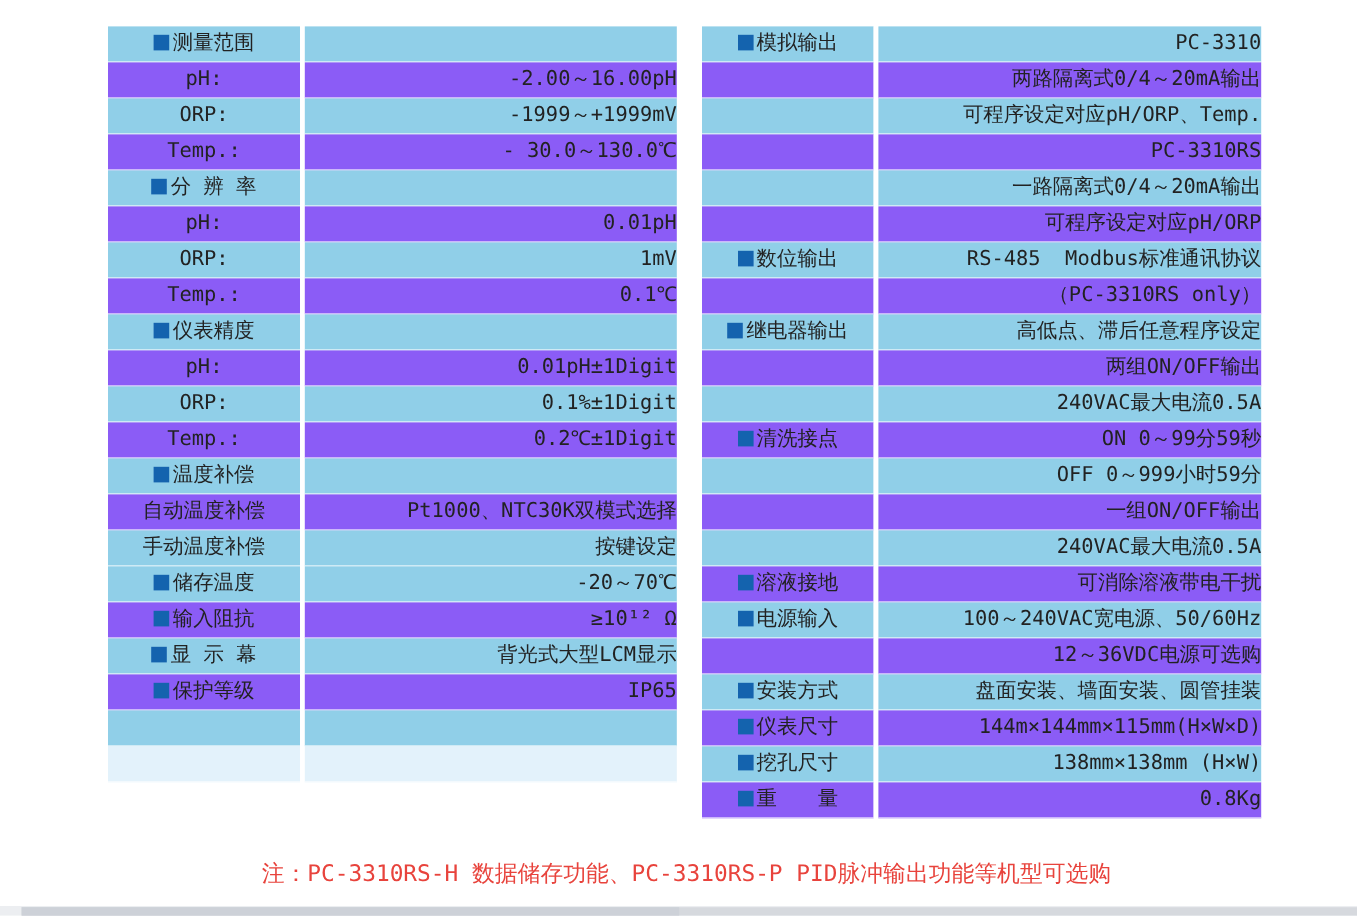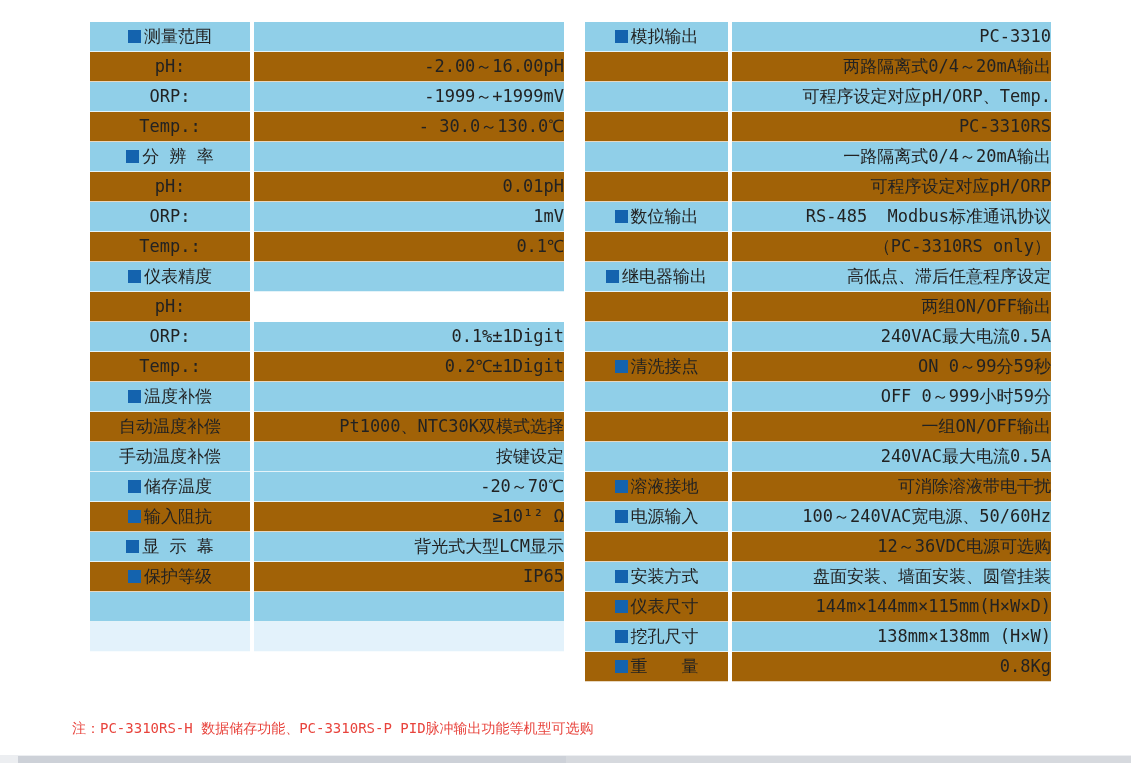--- a/index.html
+++ b/index.html
@@ -16,29 +16,29 @@
     box-sizing:border-box;height:30px;line-height:29px;
     border-bottom:1px solid rgba(255,255,255,0.75);
     font-size:17px;white-space:pre;overflow:hidden;
   }
   .label-cell{text-align:center;flex:0 0 auto;}
   .left .label-cell{width:160px;}
   .right .label-cell{width:143px;}
   .col-divider{flex:0 0 4px;background:#ffffff;height:30px;}
   .value-cell{flex:1 1 auto;padding-left:16px;text-align:right;}
   .shade-dark .cell{background:#90CFE8;}
-  .shade-light .cell{background:#a16207;}
+  .shade-light .cell{background:#8b5cf6;}
   .shade-pale .cell{background:#E3F2FB;}
   .bullet{
     display:inline-block;width:13px;height:13px;background:#1463AE;
     margin-right:3px;vertical-align:-1px;
   }
   .note{
     position:absolute;left:72px;top:716px;width:1000px;
-    color:#E8433C;font-size:14px;line-height:24px;white-space:pre;
+    color:#E8433C;font-size:19px;line-height:24px;white-space:pre;text-align:center;
   }
   .scrollbar-track{
     position:absolute;left:0;bottom:0;width:1131px;height:8px;background:#ECEEF1;
   }
   .scrollbar-thumb{
     position:absolute;left:18px;bottom:0;width:1113px;height:7px;background:#D6D9DE;
   }
   .scrollbar-thumb-dark{
     position:absolute;left:18px;bottom:0;width:548px;height:7px;background:#CDD1D8;
   }
@@ -88,20 +88,21 @@
       <div class="cell value-cell">0.1℃</div>
     </div>
     <div class="row shade-dark">
       <div class="cell label-cell"><span class="bullet"></span>仪表精度</div>
       <div class="col-divider"></div>
       <div class="cell value-cell"></div>
     </div>
     <div class="row shade-light">
       <div class="cell label-cell">pH:</div>
       <div class="col-divider"></div>
+      <div class="cell value-cell">0.01pH±1Digit</div>
     </div>
     <div class="row shade-dark">
       <div class="cell label-cell">ORP:</div>
       <div class="col-divider"></div>
       <div class="cell value-cell">0.1%±1Digit</div>
     </div>
     <div class="row shade-light">
       <div class="cell label-cell">Temp.:</div>
       <div class="col-divider"></div>
       <div class="cell value-cell">0.2℃±1Digit</div>

